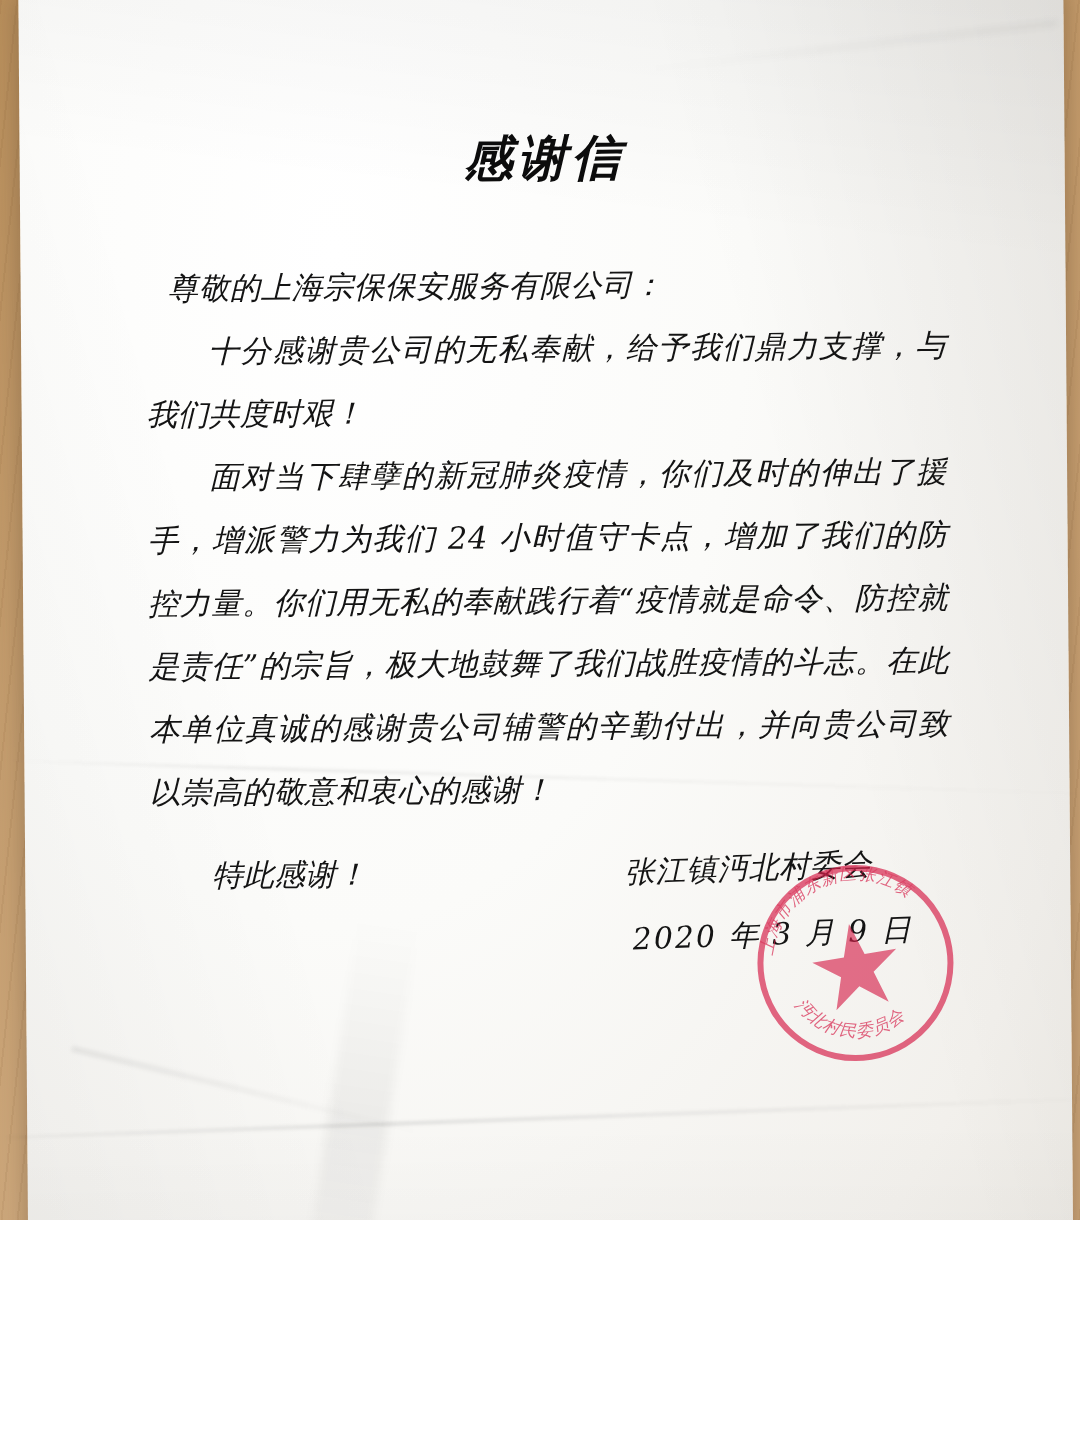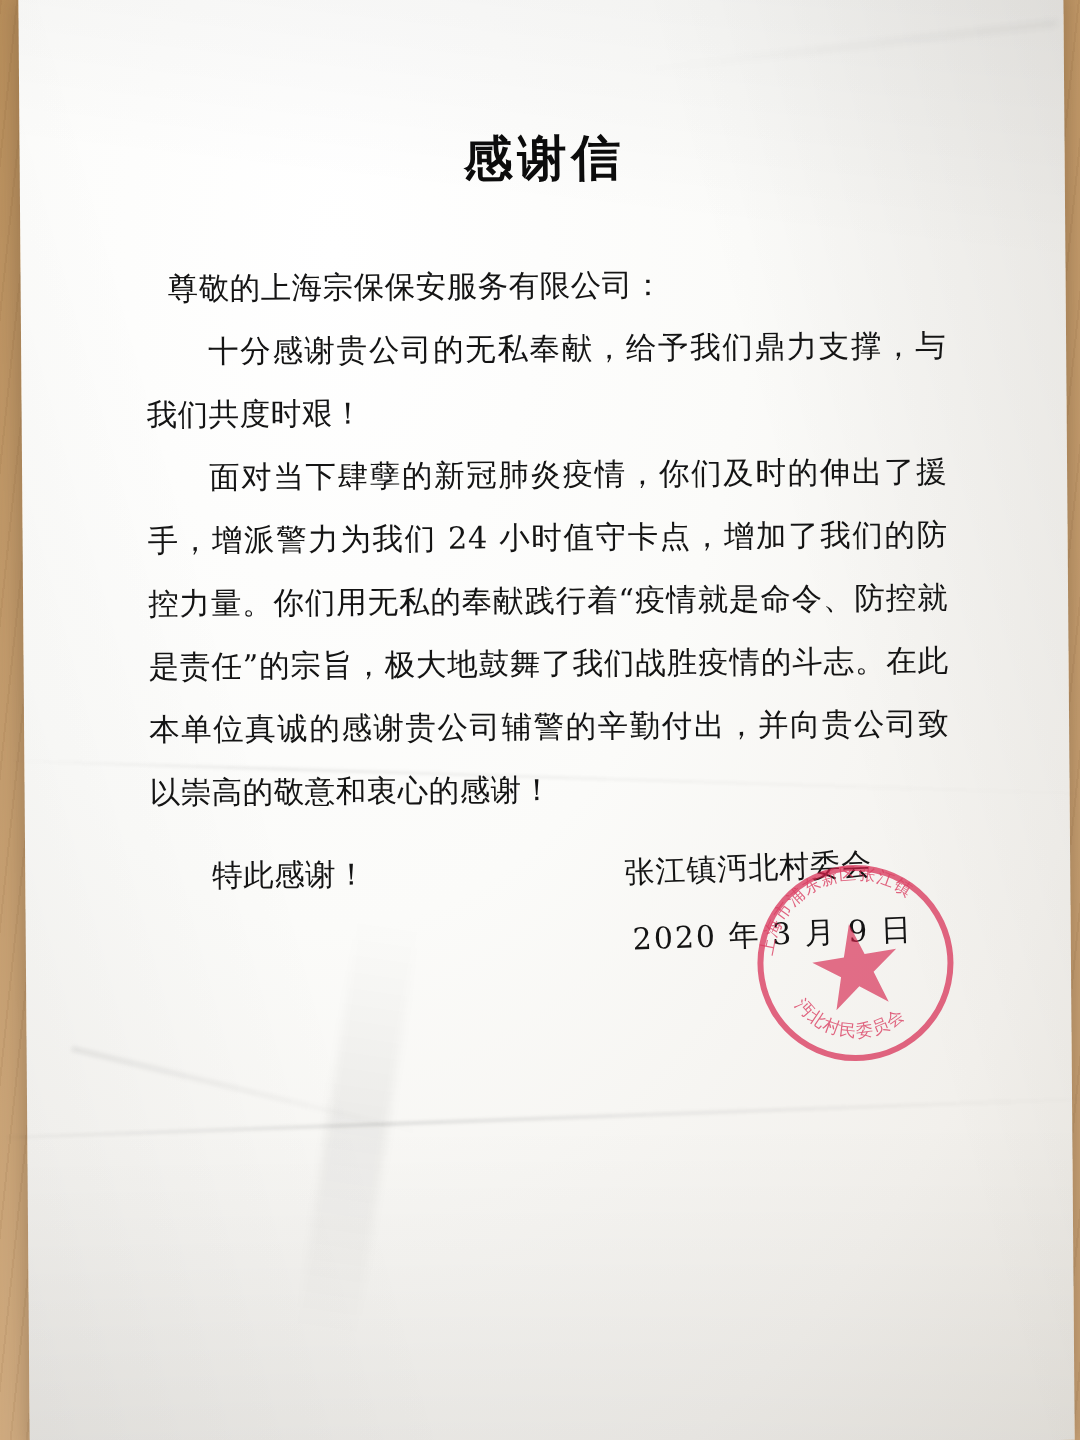--- a/index.html
+++ b/index.html
@@ -11,25 +11,26 @@
     width: 1080px;
     height: 1440px;
     overflow: hidden;
     font-family: "DejaVu Sans", sans-serif;
   }
 
   
   #photo {
     position: relative;
     width: 1080px;
-    height: 1440px;
+    height: 1220px;
     background: #c8a273;
     background-image:
       linear-gradient(100deg, #b98f5c 0%, #d2ae84 22%, #c59b6c 45%, #b98f5c 70%, #cfa87c 100%);
     overflow: hidden;
+    font-style: italic;
   }
   .wood-grain {
     position: absolute;
     left: 0; right: 0; top: 0; bottom: 0;
     background:
       repeating-linear-gradient(96deg, rgba(120,80,40,0.16) 0px, rgba(120,80,40,0.16) 2px, rgba(255,255,255,0) 2px, rgba(255,255,255,0) 16px);
     opacity: .55;
     pointer-events: none;
   }
 

